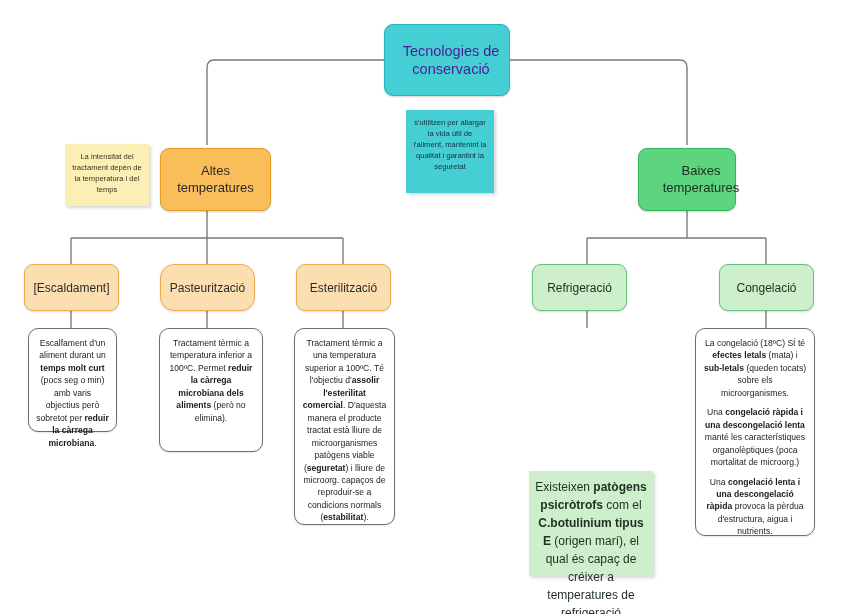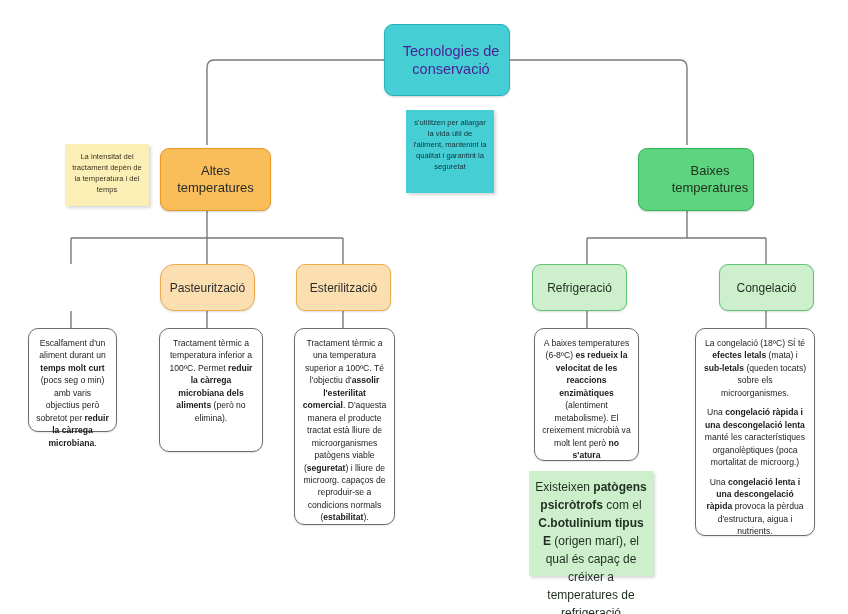--- a/index.html
+++ b/index.html
@@ -163,24 +163,27 @@
   </div>
 
   <div class="note note-yellow" style="left:65px; top:144px; width:84px; height:62px;">
     <span>La intensitat del tractament depèn de la temperatura i del temps</span>
   </div>
 
   <div class="node n-warm" style="left:160px; top:148px; width:111px; height:63px;">
     <span>Altes temperatures</span>
   </div>
 
-  <div class="node n-cold" style="left:638px; top:148px; width:116px; height:63px;padding-left:28px;">
+  <div class="node n-cold" style="left:638px; top:148px; width:98px; height:63px;padding-left:28px;">
     <span>Baixes temperatures</span>
   </div>
 
+  <div class="node n-warm2" style="left:24px; top:264px; width:95px; height:47px;">
+    <span>[Escaldament]</span>
+  </div>
 
   <div class="node n-warm2" style="left:160px; top:264px; width:95px; height:47px;border-radius:14px;">
     <span>Pasteurització</span>
   </div>
 
   <div class="node n-warm2" style="left:296px; top:264px; width:95px; height:47px;">
     <span>Esterilització</span>
   </div>
 
   <div class="node n-cold2" style="left:532px; top:264px; width:95px; height:47px;">
@@ -196,23 +199,20 @@
     </div>
 
   <div class="card" style="left:159px; top:328px; width:104px; height:124px;">
       <p>Tractament tèrmic a temperatura inferior a 100ºC. Permet <b>reduir la càrrega microbiana dels aliments</b> (però no elimina).</p>
     </div>
 
   <div class="card" style="left:294px; top:328px; width:101px; height:197px;">
       <p>Tractament tèrmic a una temperatura superior a 100ºC. Té l'objectiu d'<b>assolir l'esterilitat comercial</b>. D'aquesta manera el producte tractat està lliure de microorganismes patògens viable (<b>seguretat</b>) i lliure de microorg. capaços de reproduir-se a condicions normals (<b>estabilitat</b>).</p>
     </div>
 
-  <div class="card" style="left:534px; top:328px; width:105px; height:133px;">
-      <p>A baixes temperatures (6-8ºC) <b>es redueix la velocitat de les reaccions enzimàtiques</b> (alentiment metabolisme). El creixement microbià va molt lent però <b>no s'atura</b></p>
-    </div>
 
   <div class="card" style="left:695px; top:328px; width:120px; height:208px;">
       <p>La congelació (18ºC) SÍ té <b>efectes letals</b> (mata) i <b>sub-letals</b> (queden tocats) sobre els microorganismes.</p>
       <p>Una <b>congelació ràpida i una descongelació lenta</b> manté les característiques organolèptiques (poca mortalitat de microorg.)</p>
       <p>Una <b>congelació lenta i una descongelació ràpida</b> provoca la pèrdua d'estructura, aigua i nutrients.</p>
     </div>
 
   <div class="note note-green" style="left:529px; top:471px; width:124px; height:105px;">Existeixen <b>patògens psicròtrofs</b> com el <b>C.botulinium tipus E</b> (origen marí), el qual és capaç de créixer a temperatures de refrigeració</div>
 
 </div>

